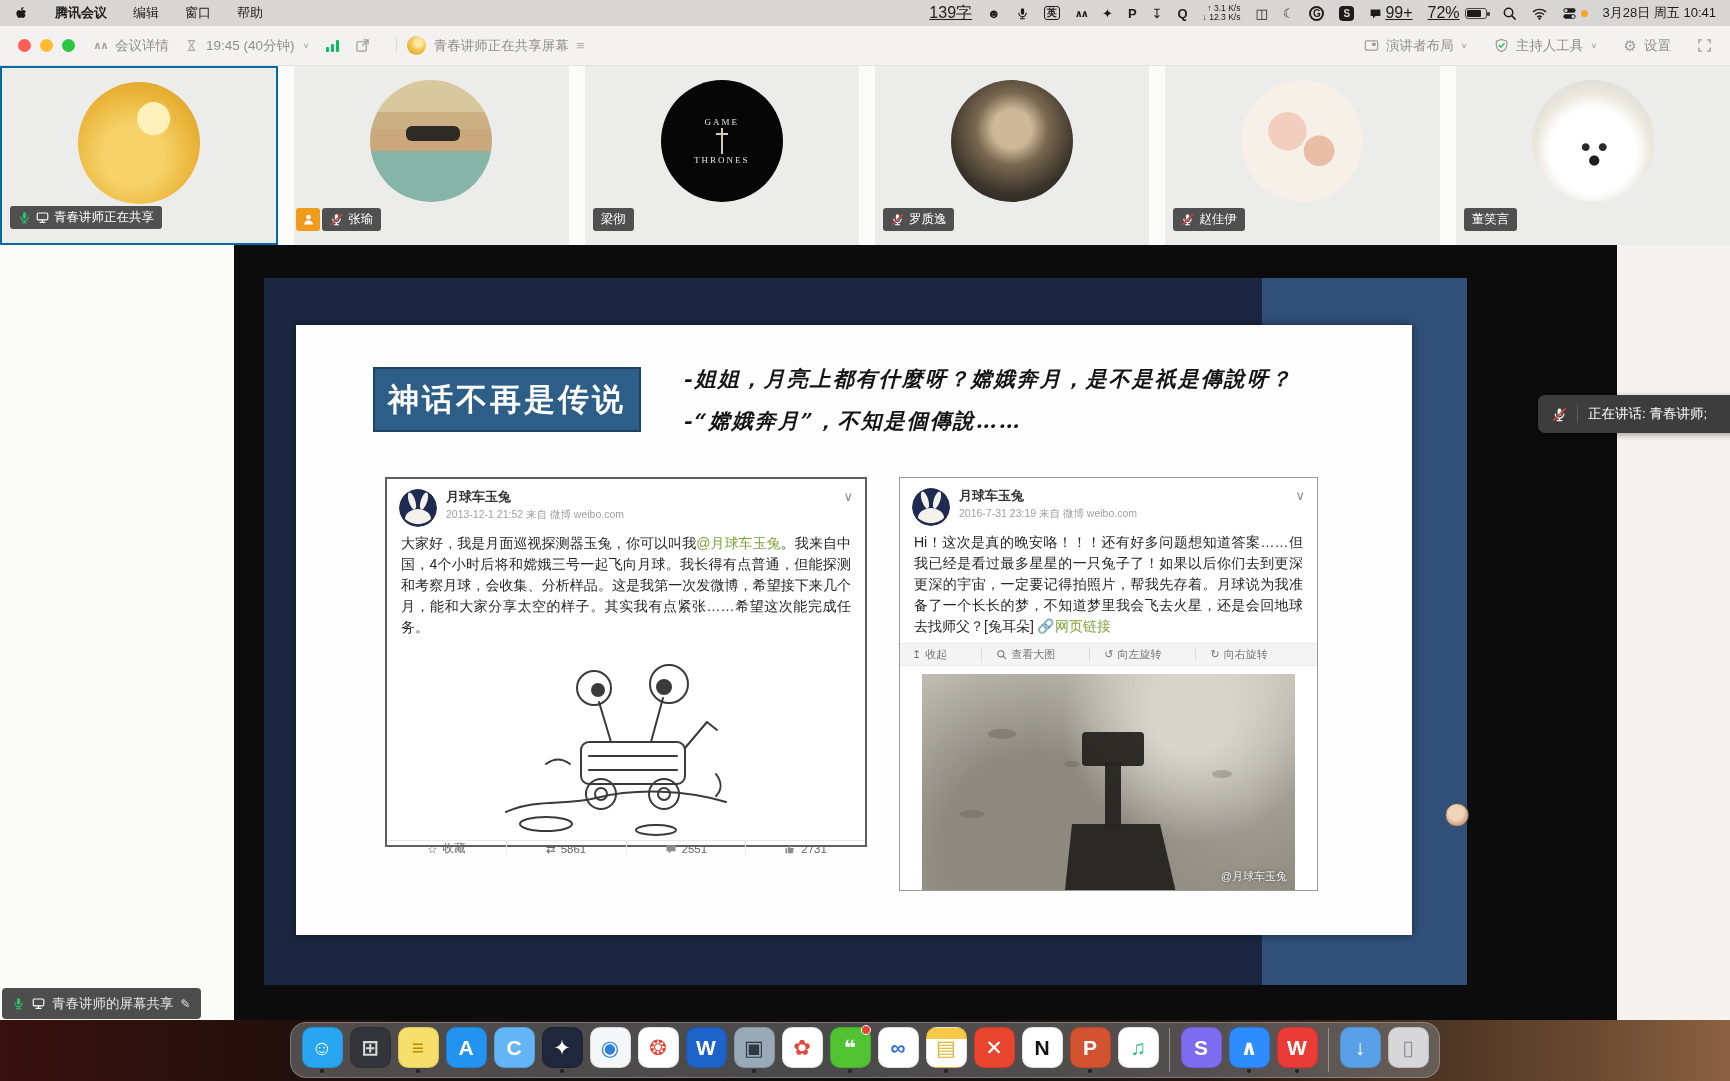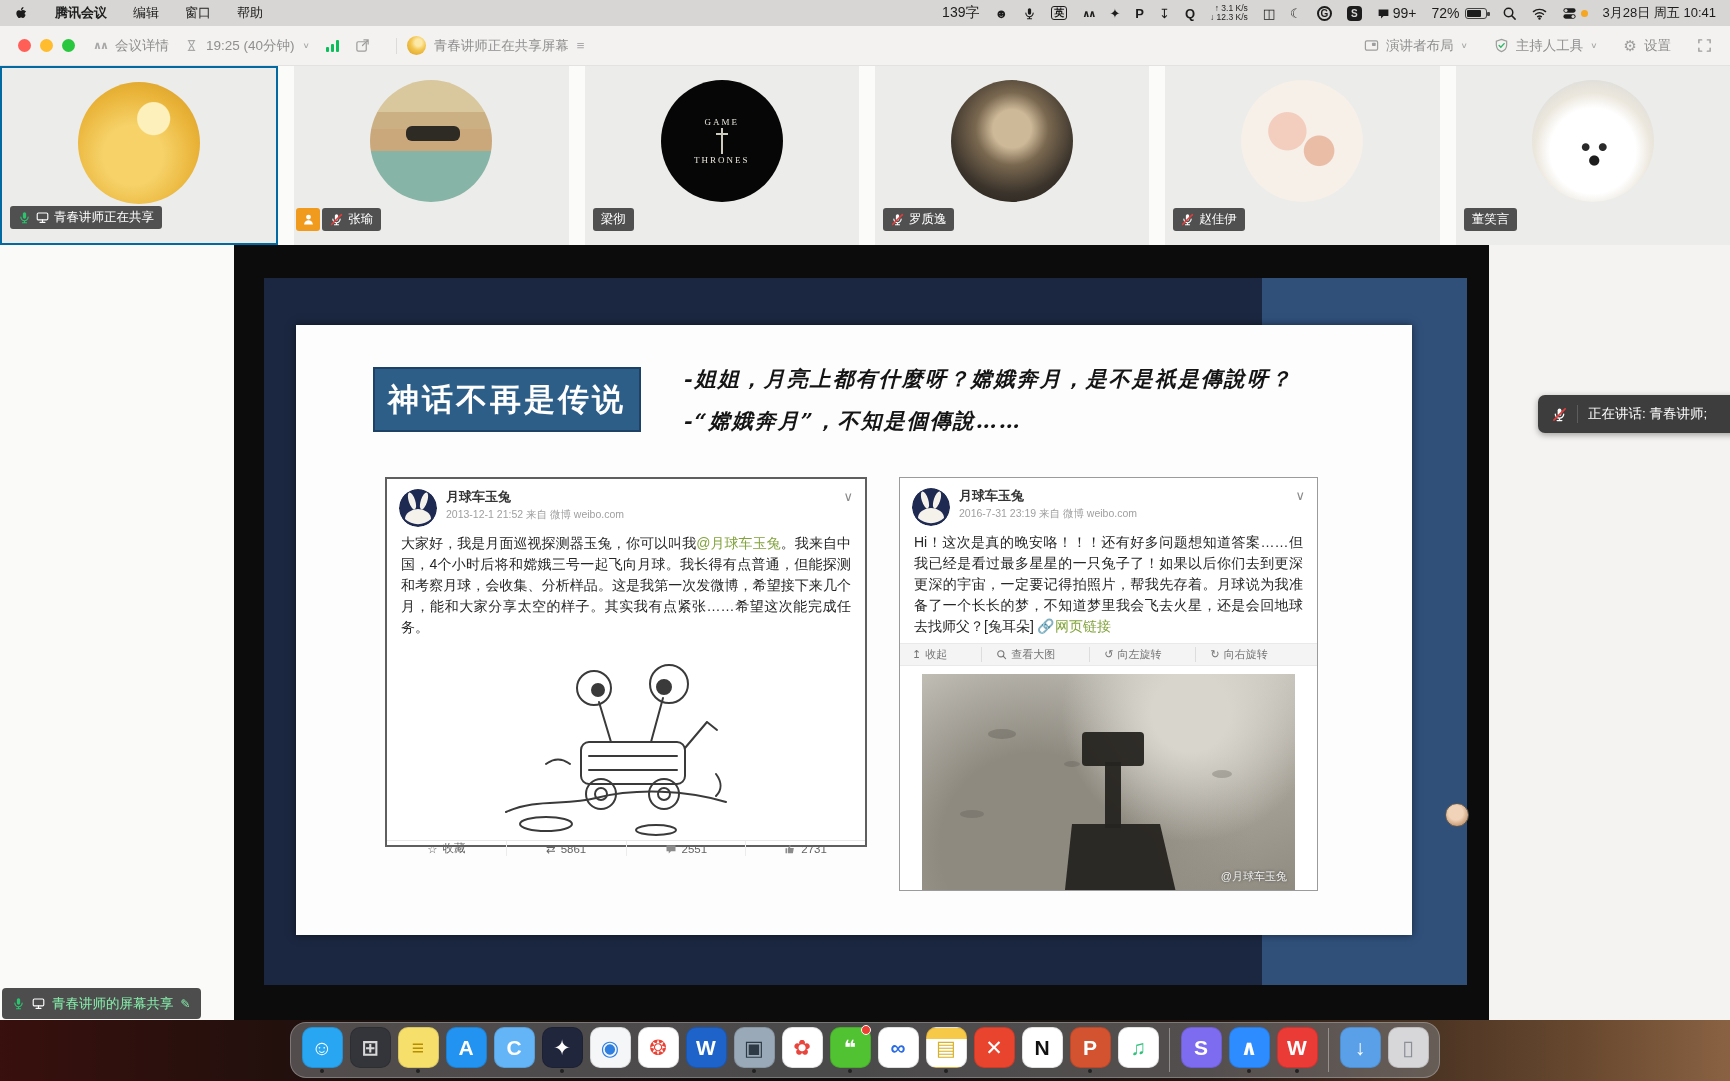--- a/index.html
+++ b/index.html
@@ -5,21 +5,21 @@
   * { margin:0; padding:0; box-sizing:border-box; }
   html,body { width:1730px; height:1081px; overflow:hidden; }
   body { font-family:"Liberation Sans","DejaVu Sans",sans-serif; position:relative; background:#0c0b0a; }
 
   
   .menubar { position:absolute; top:0; left:0; width:1730px; height:26px; background:#d7d6d4;
     display:flex; align-items:center; justify-content:space-between; padding:0 14px; font-size:13px; color:#1c1c1c; z-index:50; }
   .mb-left { display:flex; align-items:center; gap:26px; }
   .mb-left .app-name { font-weight:bold; }
   .mb-right { display:flex; align-items:center; gap:15px; }
-  .mb-right .mini { font-size:14px; }
+  .mb-right .mini { font-size:16px;text-decoration:underline; }
   .lang-box { border:1.5px solid #1c1c1c; border-radius:3px; font-size:10px; padding:0 2px; line-height:12px; font-weight:bold; }
   .net-speed { font-size:8.5px; line-height:9px; text-align:right; }
   .g-circle { width:15px; height:15px; border:2px solid #1c1c1c; border-radius:50%; font-size:10px; font-weight:bold;
     display:flex; align-items:center; justify-content:center; }
   .s-box { width:15px; height:15px; background:#1c1c1c; color:#d7d6d4; border-radius:4px; font-size:10px; font-weight:bold;
     display:flex; align-items:center; justify-content:center; }
   .battery { width:22px; height:11px; border:1.5px solid #444; border-radius:3px; position:relative; }
   .battery::before { content:""; position:absolute; left:1px; top:1px; bottom:1px; width:72%; background:#1c1c1c; border-radius:1px; }
   .battery::after { content:""; position:absolute; right:-4px; top:3px; width:2.5px; height:4px; background:#444; border-radius:1px; }
   .orange-dot { width:7px; height:7px; border-radius:50%; background:#f5a623; }
@@ -64,21 +64,21 @@
   .ava-5 { background:radial-gradient(circle at 38% 42%, #f3cdbd 0 18%, rgba(0,0,0,0) 19%),
            radial-gradient(circle at 64% 58%, #eabda7 0 14%, rgba(0,0,0,0) 15%), #f7f0e9; }
   .ava-6 { background:radial-gradient(circle at 44% 55%, #2a2a2a 0 3.5%, rgba(0,0,0,0) 4.5%),
            radial-gradient(circle at 58% 55%, #2a2a2a 0 3.5%, rgba(0,0,0,0) 4.5%),
            radial-gradient(circle at 51% 66%, #1d1d1d 0 4.5%, rgba(0,0,0,0) 5.5%),
            radial-gradient(circle at 50% 58%, #ffffff 0 46%, #ece7dd 62%, #cdd2d4); }
 
   
   .share-region { position:absolute; top:245px; left:0; width:1730px; height:775px; background:#f4f3f1; }
   .share-region .gutter-left { position:absolute; left:0; top:0; width:234px; height:100%; background:#fafaf9; }
-  .stage { position:absolute; left:234px; top:0; width:1255px; height:775px; background:#0c0c0c; overflow:hidden; }
+  .stage { position:absolute; left:234px; top:0; width:1383px; height:775px; background:#0c0c0c; overflow:hidden; }
   .canvas { position:absolute; left:30px; top:33px; width:1203px; height:707px;
     background:linear-gradient(90deg,#1b2740 0 83%, #30507a 83%); }
   .slide { position:absolute; left:32px; top:47px; width:1116px; height:610px; background:#fdfdfd; box-shadow:0 0 8px rgba(0,0,0,.5); }
 
   .slide-title { position:absolute; left:77px; top:42px; width:268px; height:65px; background:#2d5e88; border:2px solid #1d4265;
     color:#fff; display:flex; align-items:center; justify-content:center; font-family:"Liberation Serif","DejaVu Serif",serif;
     font-size:31px; font-weight:bold; letter-spacing:3px; }
   .hand { position:absolute; left:388px; font-family:"DejaVu Serif","Liberation Serif",serif; font-style:italic;
     font-weight:bold; font-size:21px; color:#141414; letter-spacing:2px; white-space:nowrap; }
   .hand.l1 { top:40px; } .hand.l2 { top:82px; }
@@ -114,21 +114,21 @@
     background:radial-gradient(circle at 45% 40%, #f0d3b8 0 40%, #c89a74 75%, #8a6a4e); border:1px solid #555; }
 
   
   .speak-tip { position:absolute; left:1538px; top:395px; height:38px; background:#3d3d3d; border-radius:7px 0 0 7px;
     display:flex; align-items:center; gap:10px; padding:0 14px; color:#fff; font-size:13.5px; white-space:nowrap; z-index:60;
     box-shadow:0 2px 6px rgba(0,0,0,.35); width:220px; }
   .tip-sep { width:1px; height:18px; background:#5d5d5d; }
 
   
   .share-pill { position:absolute; left:2px; top:988px; height:31px; background:rgba(62,62,62,.92); border-radius:4px;
-    display:flex; align-items:center; gap:7px; padding:0 10px; color:#86efac; font-size:13.5px; z-index:60; }
+    display:flex; align-items:center; gap:7px; padding:0 10px; color:#e5e5e5; font-size:13.5px; z-index:60; }
 
   
   .desktop-bottom { position:absolute; top:1020px; left:0; width:1730px; height:61px;
     background:linear-gradient(90deg,#38100d 0,#1a100d 22%,#0d0c0a 48%,#231712 70%,#6a4a30 92%,#8a6243); }
   .dock { position:absolute; left:50%; bottom:3px; transform:translateX(-50%); height:56px;
     background:rgba(125,125,130,.55); border:1px solid rgba(255,255,255,.25); border-radius:16px;
     display:flex; align-items:center; gap:6px; padding:4px 10px; z-index:70; }
   .dock-item { position:relative; width:42px; height:46px; display:flex; flex-direction:column; align-items:center; }
   .dock-ico { width:41px; height:41px; border-radius:10px; display:flex; align-items:center; justify-content:center;
     font-size:21px; font-weight:bold; border:1px solid rgba(0,0,0,.12); }
@@ -277,21 +277,21 @@
     <span class="light" style="background:#29c73f"></span>
   </div>
   <div class="tb-group">
     <span style="font-size:11px;font-weight:bold;letter-spacing:-2px;color:#a8a8a8">∧∧</span>
     <span>会议详情</span>
   </div>
   <div class="tb-group">
     <svg class="ic icon-xs" style="color:#a8a8a8">
         <use href="#sym-hourglass"></use>
       </svg>
-    <span>19:25 (40分钟)</span>
+    <span>19:45 (40分钟)</span>
     <span class="chev">∨</span>
   </div>
   <div class="tb-group">
     <span class="sig">
         <i style="height:5px"></i>
         <i style="height:8px"></i>
         <i style="height:12px"></i>
       </span>
   </div>
   <div class="tb-group">

